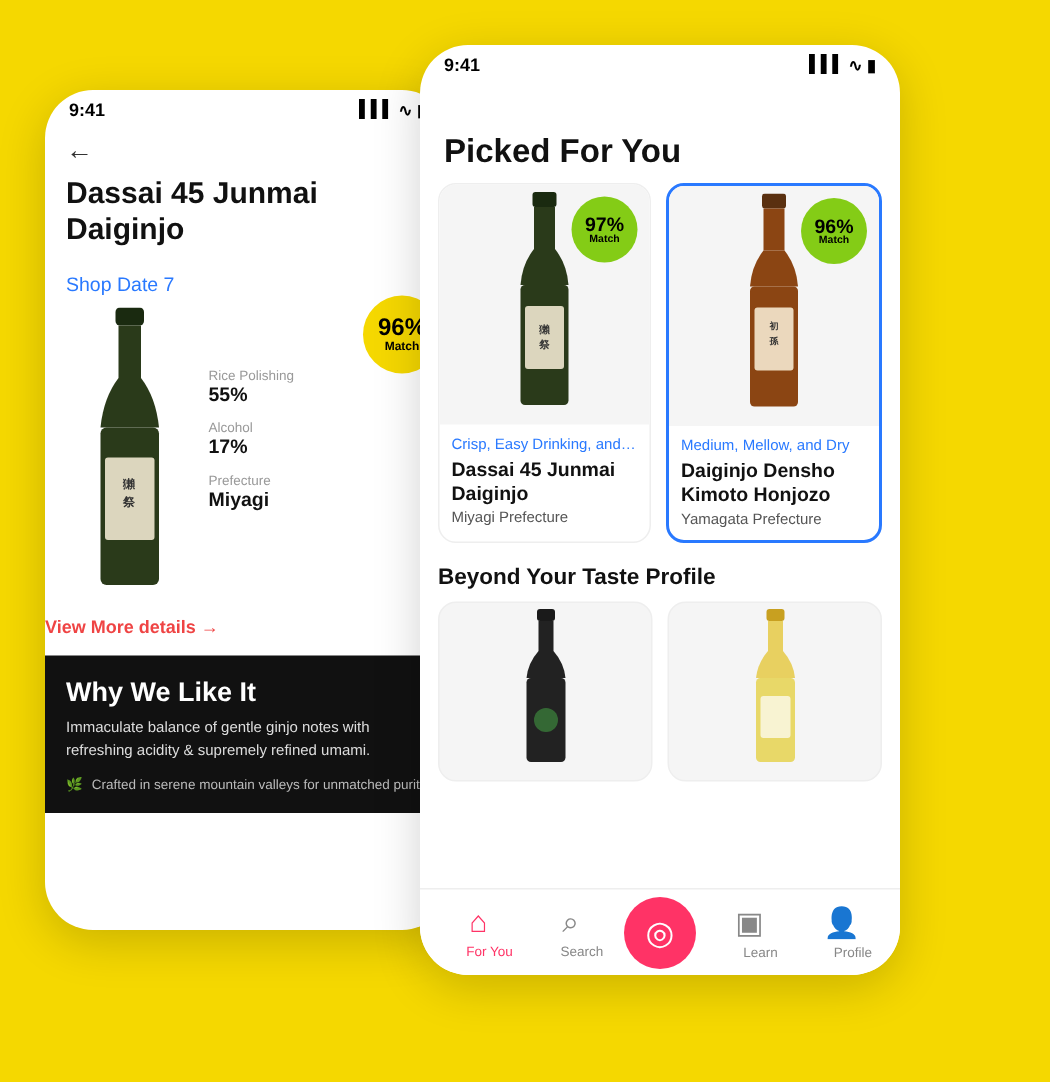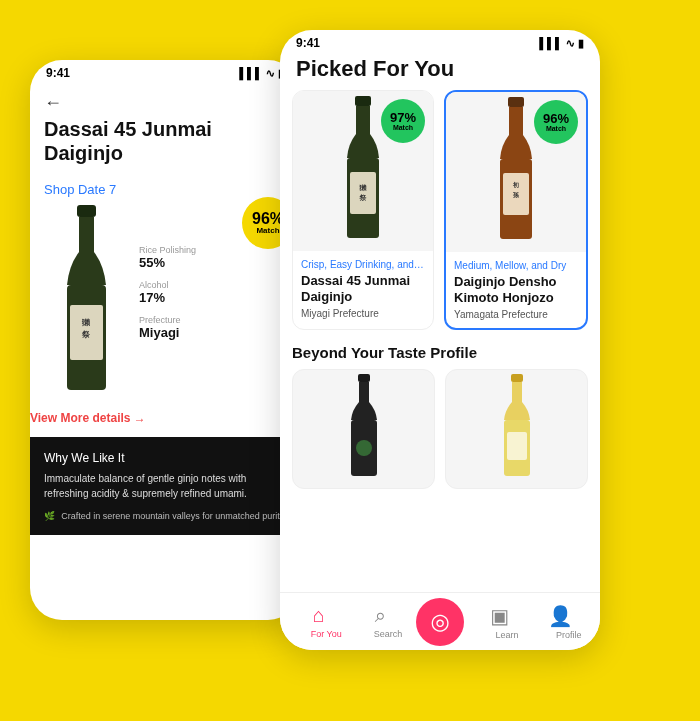--- a/index.html
+++ b/index.html
@@ -140,34 +140,35 @@
       font-weight: 600;
       padding: 6px 0;
     }
 
     .why-section {
       background: #111;
       color: #fff;
       padding: 14px;
       margin-top: 6px;
     }
-    .why-title { font-size: 12px; font-weight: 400; margin-bottom: 6px; }
+    .why-title { font-size: 18px; font-weight: 700; margin-bottom: 6px; }
     .why-text { font-size: 10px; line-height: 1.5; color: #ddd; }
     .why-crafted {
       display: flex;
       align-items: flex-start;
       gap: 6px;
       margin-top: 10px;
       font-size: 9px;
       color: #bbb;
     }
 
     
     .picks-header {
       padding: 4px 16px 8px;
+      margin-top: 32px;
     }
     .picks-title {
       font-size: 22px;
       font-weight: 800;
       color: #111;
     }
 
     .cards-row {
       display: flex;
       gap: 10px;
@@ -193,21 +194,21 @@
       align-items: center;
       justify-content: center;
       position: relative;
     }
     .card-match-badge {
       position: absolute;
       top: 8px;
       right: 8px;
       width: 44px;
       height: 44px;
-      background: #22c55e;
+      background: #84cc16;
       border-radius: 50%;
       display: flex;
       flex-direction: column;
       align-items: center;
       justify-content: center;
       font-size: 11px;
       font-weight: 900;
       line-height: 1;
     }
     .card-match-badge .pct { font-size: 13px; }

